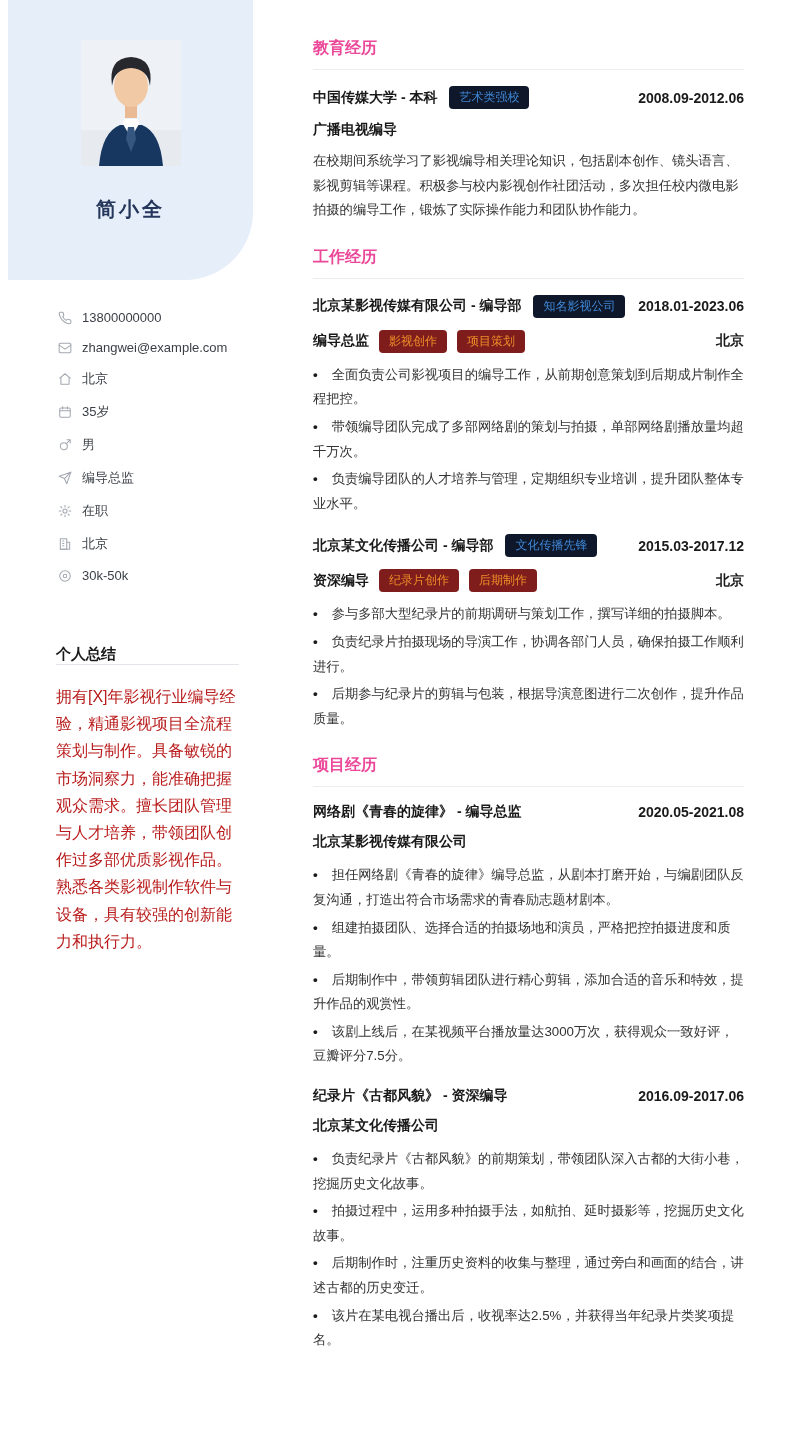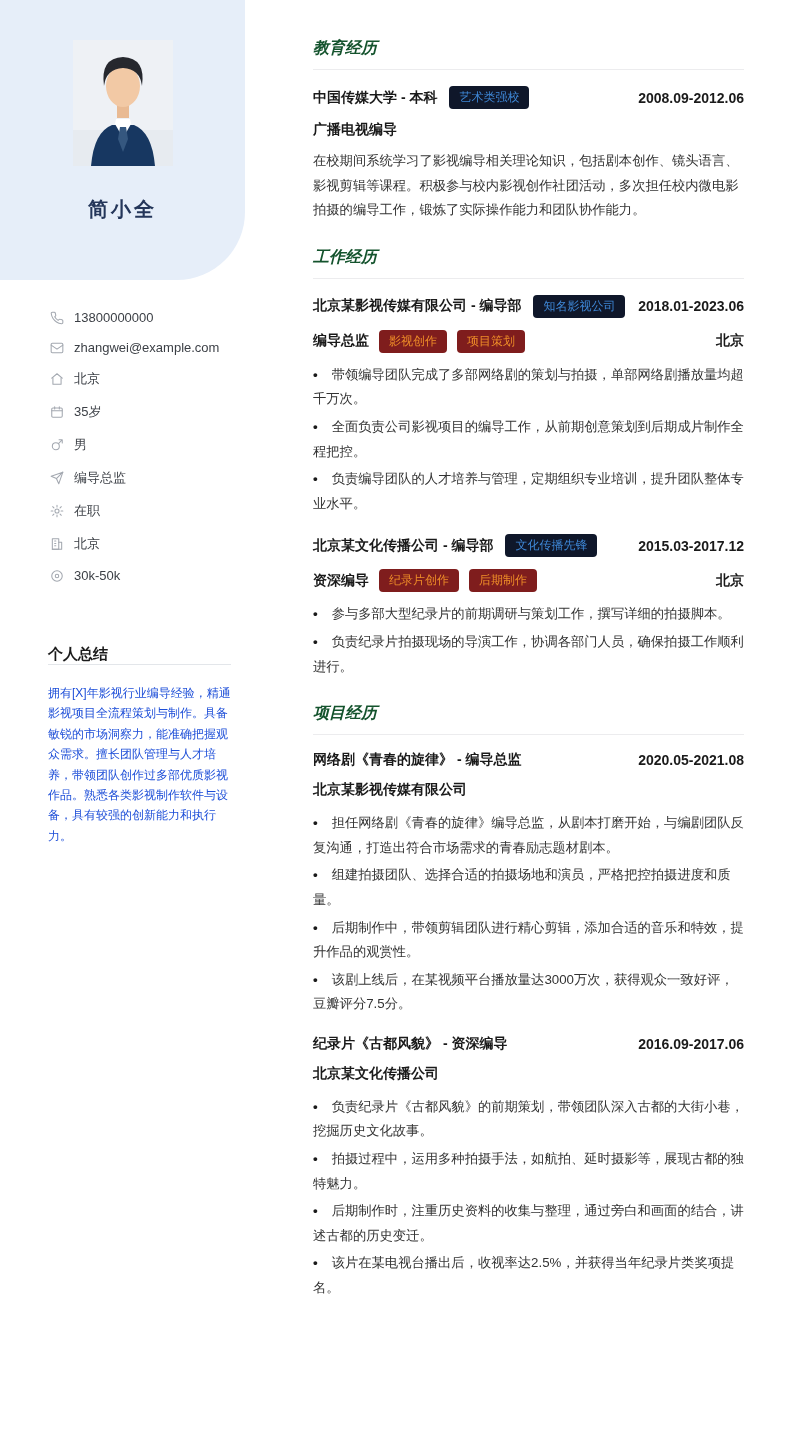--- a/index.html
+++ b/index.html
@@ -3,48 +3,48 @@
 <meta charset="utf-8">
 <style>
   * { margin:0; padding:0; box-sizing:border-box; }
   html,body { background:#ffffff; }
   body {
     width:794px; height:1450px; position:relative; overflow:hidden;
     font-family:"Liberation Sans","DejaVu Sans",sans-serif;
     color:#333;
   }
   
-  .sidebar { position:absolute; left:0; top:0; width:245px; }
+  .sidebar { position:absolute; left:8px; top:0; width:245px; }
   .hero {
     background:#e6eef9; height:280px; border-bottom-right-radius:68px;
     padding-top:40px; text-align:center;
   }
   .photo-wrap { width:100px; height:126px; margin:0 auto; overflow:hidden; }
   .name {
     margin-top:30px; font-size:20px; font-weight:bold; color:#24365a;
     letter-spacing:3px;
   }
   .contact { padding:30px 14px 0 50px; }
   .contact-item { display:flex; align-items:center; margin-bottom:15px; font-size:13px; color:#3b3f45; }
   .contact-item .cicon { width:14px; height:14px; margin-right:10px; flex:0 0 14px; }
   .cicon svg { width:14px; height:14px; stroke:#a3a8b0; fill:none; stroke-width:1.8; stroke-linecap:round; stroke-linejoin:round; display:block; }
   .summary { margin:62px 14px 0 48px; }
   .summary-title {
     font-size:15px; font-weight:bold; color:#1a1a1a;
     border-bottom:1px solid #e3e6ea; margin-bottom:18px;
   }
-  .summary-text { font-size:12px; line-height:1.7; color:#1d4ed8; }
+  .summary-text { font-size:16px; line-height:1.7; color:#b91c1c; }
 
   
   .main { position:absolute; left:313px; top:38px; width:431px; }
   .section { margin-top:24px; }
   .section:first-child { margin-top:0; }
   .s-heading {
-    font-size:16px; font-weight:bold; color:#14532d;
-    padding-bottom:10px; border-bottom:1px solid #ececee; margin-bottom:16px;font-style:italic;
+    font-size:16px; font-weight:bold; color:#ec4899;
+    padding-bottom:10px; border-bottom:1px solid #ececee; margin-bottom:16px;
   }
   .entry { margin-top:18px; }
   .entry:first-of-type { margin-top:0; }
   .entry-head, .entry-sub { display:flex; align-items:center; margin-bottom:12px; }
   .entry-sub { margin-bottom:10px; }
   .grow { flex:1; }
   .e-title, .e-date, .e-role, .e-loc, .e-org {
     font-size:14px; font-weight:bold; color:#1a1a1a;
   }
   .tag {
@@ -196,41 +196,42 @@
         <span class="grow"></span>
         <span class="e-date">2018.01-2023.06</span>
       </div>
       <div class="entry-sub">
         <span class="e-role">编导总监</span>
         <span class="tag tag-orange">影视创作</span>
         <span class="tag tag-orange">项目策划</span>
         <span class="grow"></span>
         <span class="e-loc">北京</span>
       </div>
+      <div class="bullet">全面负责公司影视项目的编导工作，从前期创意策划到后期成片制作全程把控。</div>
       <div class="bullet">带领编导团队完成了多部网络剧的策划与拍摄，单部网络剧播放量均超千万次。</div>
-      <div class="bullet">全面负责公司影视项目的编导工作，从前期创意策划到后期成片制作全程把控。</div>
       <div class="bullet">负责编导团队的人才培养与管理，定期组织专业培训，提升团队整体专业水平。</div>
     </div>
 
     <div class="entry">
       <div class="entry-head">
         <span class="e-title">北京某文化传播公司 - 编导部</span>
         <span class="tag tag-blue">文化传播先锋</span>
         <span class="grow"></span>
         <span class="e-date">2015.03-2017.12</span>
       </div>
       <div class="entry-sub">
         <span class="e-role">资深编导</span>
         <span class="tag tag-orange">纪录片创作</span>
         <span class="tag tag-orange">后期制作</span>
         <span class="grow"></span>
         <span class="e-loc">北京</span>
       </div>
       <div class="bullet">参与多部大型纪录片的前期调研与策划工作，撰写详细的拍摄脚本。</div>
       <div class="bullet">负责纪录片拍摄现场的导演工作，协调各部门人员，确保拍摄工作顺利进行。</div>
+      <div class="bullet">后期参与纪录片的剪辑与包装，根据导演意图进行二次创作，提升作品质量。</div>
     </div>
   </section>
 
   <section class="section">
     <h2 class="s-heading">项目经历</h2>
 
     <div class="entry">
       <div class="entry-head">
         <span class="e-title">网络剧《青春的旋律》 - 编导总监</span>
         <span class="grow"></span>
@@ -244,19 +245,19 @@
     </div>
 
     <div class="entry">
       <div class="entry-head">
         <span class="e-title">纪录片《古都风貌》 - 资深编导</span>
         <span class="grow"></span>
         <span class="e-date">2016.09-2017.06</span>
       </div>
       <div class="e-org">北京某文化传播公司</div>
       <div class="bullet">负责纪录片《古都风貌》的前期策划，带领团队深入古都的大街小巷，挖掘历史文化故事。</div>
-      <div class="bullet">拍摄过程中，运用多种拍摄手法，如航拍、延时摄影等，展现古都的独特魅力。</div>
+      <div class="bullet">拍摄过程中，运用多种拍摄手法，如航拍、延时摄影等，挖掘历史文化故事。</div>
       <div class="bullet">后期制作时，注重历史资料的收集与整理，通过旁白和画面的结合，讲述古都的历史变迁。</div>
       <div class="bullet">该片在某电视台播出后，收视率达2.5%，并获得当年纪录片类奖项提名。</div>
     </div>
   </section>
 
 </main>
 
 </body></html>

